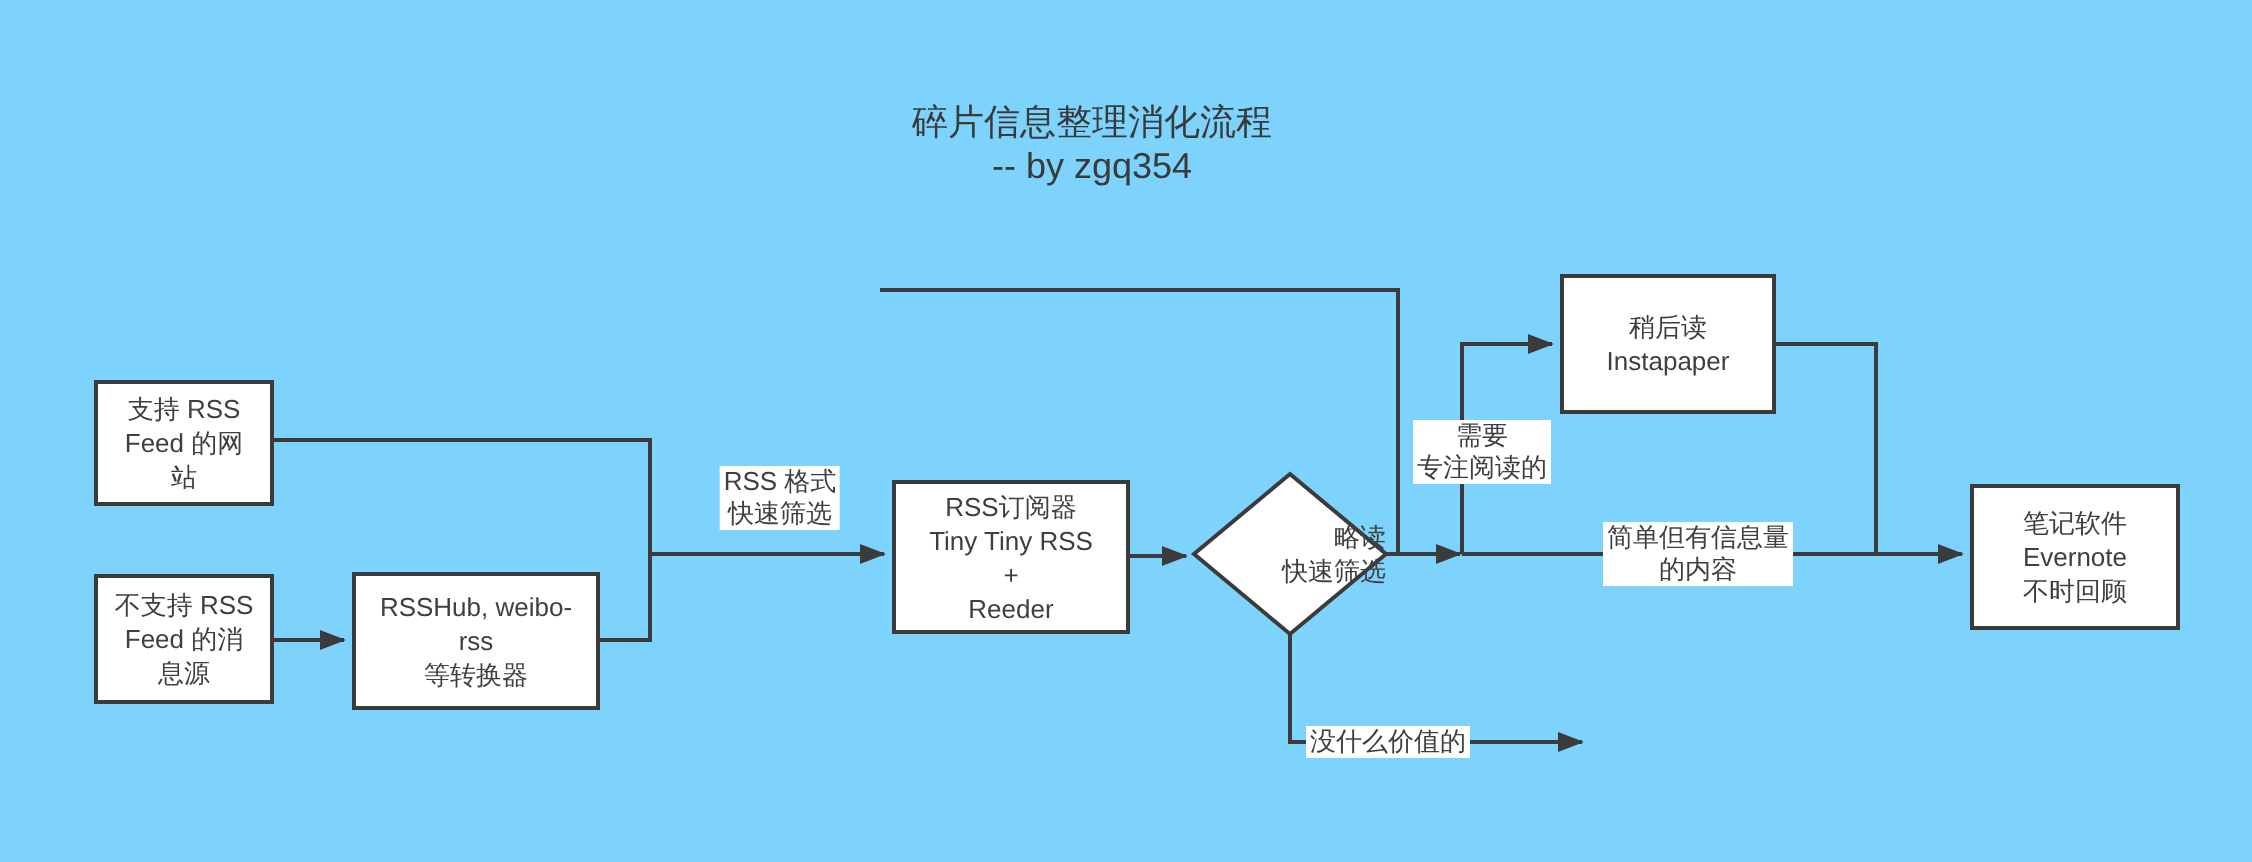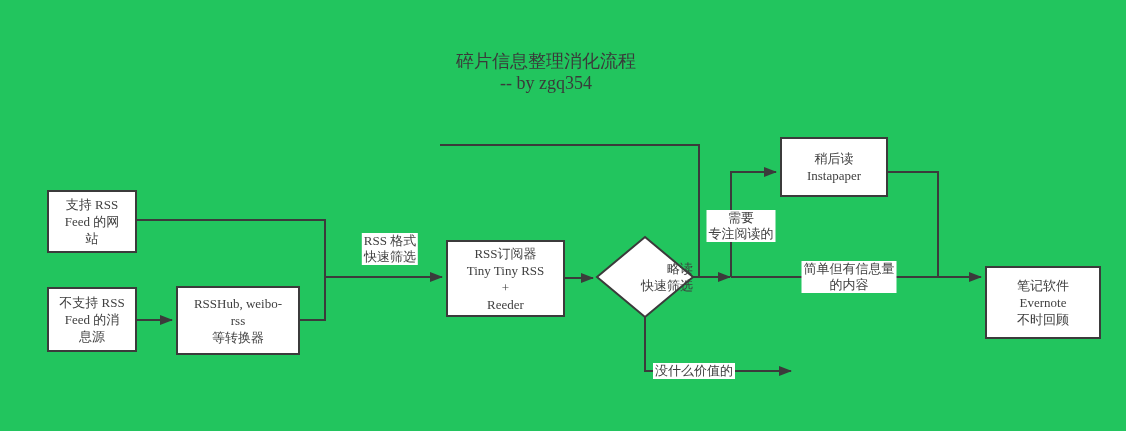--- a/index.html
+++ b/index.html
@@ -1,22 +1,22 @@
 <!DOCTYPE html>
 <html><head>
 <meta charset="utf-8">
 <style>
   html, body { margin: 0; padding: 0; background: #ffffff; }
   .canvas {
     position: relative;
     width: 1126px;
     height: 431px;
-    background: #22c55e;
+    background: #7dd3fc;
     overflow: hidden;
-    font-family: Liberation Serif, serif;
+    font-family: Liberation Sans, sans-serif;
     color: #3f3f3f;
   }
   .title {
     position: absolute;
     left: 381px;
     top: 50px;
     width: 330px;
     text-align: center;
     font-size: 18px;
     line-height: 22px;
@@ -60,22 +60,22 @@
     line-height: 16px;
     color: #3f3f3f;
     white-space: nowrap;
   }
   
   .n-other      { left: 326px; top: 107px; width: 114px; height: 78px; }
   .n-rss-sites  { left: 47px;  top: 190px; width: 90px;  height: 63px; }
   .n-non-rss    { left: 47px;  top: 287px; width: 90px;  height: 65px; }
   .n-converter  { left: 176px; top: 286px; width: 124px; height: 69px; }
   .n-reader     { left: 446px; top: 240px; width: 119px; height: 77px; }
-  .n-readlater  { left: 780px; top: 137px; width: 108px; height: 60px; text-align: center; }
-  .n-notes      { left: 985px; top: 242px; width: 116px; height: 73px; margin-top: 24px; }
+  .n-readlater  { left: 780px; top: 137px; width: 108px; height: 70px; text-align: center; }
+  .n-notes      { left: 985px; top: 242px; width: 105px; height: 73px; }
   .n-drift      { left: 795px; top: 344px; width: 82px;  height: 56px; }
   
   .l-rssformat  { left: 390px; top: 249px; }
   .l-focus      { left: 741px; top: 226px; }
   .l-inform     { left: 849px; top: 277px; }
   .l-worthless  { left: 694px; top: 371px; }
 </style>
 </head>
 <body>
 

